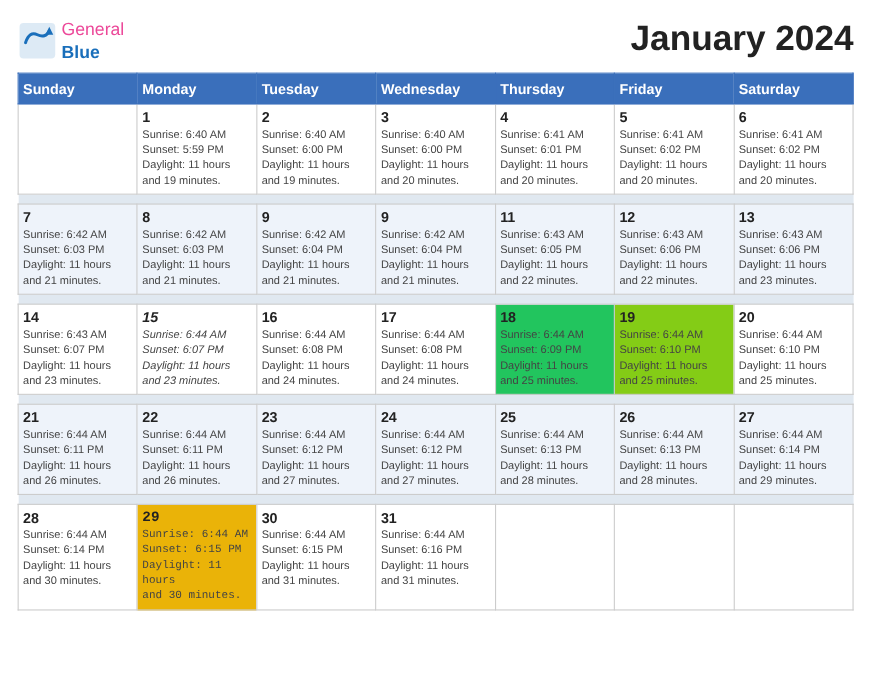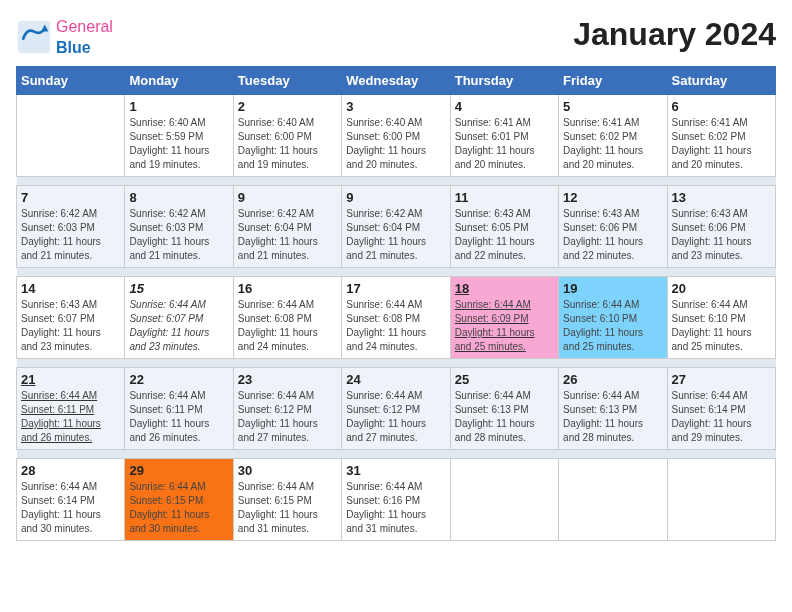--- a/index.html
+++ b/index.html
@@ -242,47 +242,47 @@
 Daylight: 11 hours
 and 24 minutes.</div>
         </td>
         <td style="background: rgb(255, 255, 255);">
           <span class="day-number">17</span>
           <div class="day-detail" style="white-space: pre-line;">Sunrise: 6:44 AM
 Sunset: 6:08 PM
 Daylight: 11 hours
 and 24 minutes.</div>
         </td>
-        <td style="background: #f9a8d4; text-decoration: underline;">
+        <td style="background: #22c55e;">
           <span class="day-number">18</span>
           <div class="day-detail" style="white-space: pre-line;">Sunrise: 6:44 AM
 Sunset: 6:09 PM
 Daylight: 11 hours
 and 25 minutes.</div>
         </td>
-        <td style="background: #7dd3fc;">
+        <td style="background: #84cc16;">
           <span class="day-number">19</span>
           <div class="day-detail" style="white-space: pre-line;">Sunrise: 6:44 AM
 Sunset: 6:10 PM
 Daylight: 11 hours
 and 25 minutes.</div>
         </td>
         <td style="background: rgb(255, 255, 255);">
           <span class="day-number">20</span>
           <div class="day-detail" style="white-space: pre-line;">Sunrise: 6:44 AM
 Sunset: 6:10 PM
 Daylight: 11 hours
 and 25 minutes.</div>
         </td>
       </tr>
       <tr>
         <td colspan="7" style="height: 6px; background: rgb(224, 232, 240); border: none;"></td>
       </tr>
       <tr style="background: rgb(244, 247, 251);">
-        <td style="background: rgb(238, 243, 250); text-decoration: underline;">
+        <td style="background: rgb(238, 243, 250);">
           <span class="day-number">21</span>
           <div class="day-detail" style="white-space: pre-line;">Sunrise: 6:44 AM
 Sunset: 6:11 PM
 Daylight: 11 hours
 and 26 minutes.</div>
         </td>
         <td style="background: rgb(238, 243, 250);">
           <span class="day-number">22</span>
           <div class="day-detail" style="white-space: pre-line;">Sunrise: 6:44 AM
 Sunset: 6:11 PM
@@ -329,21 +329,21 @@
         <td colspan="7" style="height: 6px; background: rgb(224, 232, 240); border: none;"></td>
       </tr>
       <tr style="background: rgb(255, 255, 255);">
         <td style="background: rgb(255, 255, 255);">
           <span class="day-number">28</span>
           <div class="day-detail" style="white-space: pre-line;">Sunrise: 6:44 AM
 Sunset: 6:14 PM
 Daylight: 11 hours
 and 30 minutes.</div>
         </td>
-        <td style="background: #f97316;">
+        <td style="background: #eab308; font-family: Liberation Mono, monospace;">
           <span class="day-number">29</span>
           <div class="day-detail" style="white-space: pre-line;">Sunrise: 6:44 AM
 Sunset: 6:15 PM
 Daylight: 11 hours
 and 30 minutes.</div>
         </td>
         <td style="background: rgb(255, 255, 255);">
           <span class="day-number">30</span>
           <div class="day-detail" style="white-space: pre-line;">Sunrise: 6:44 AM
 Sunset: 6:15 PM

